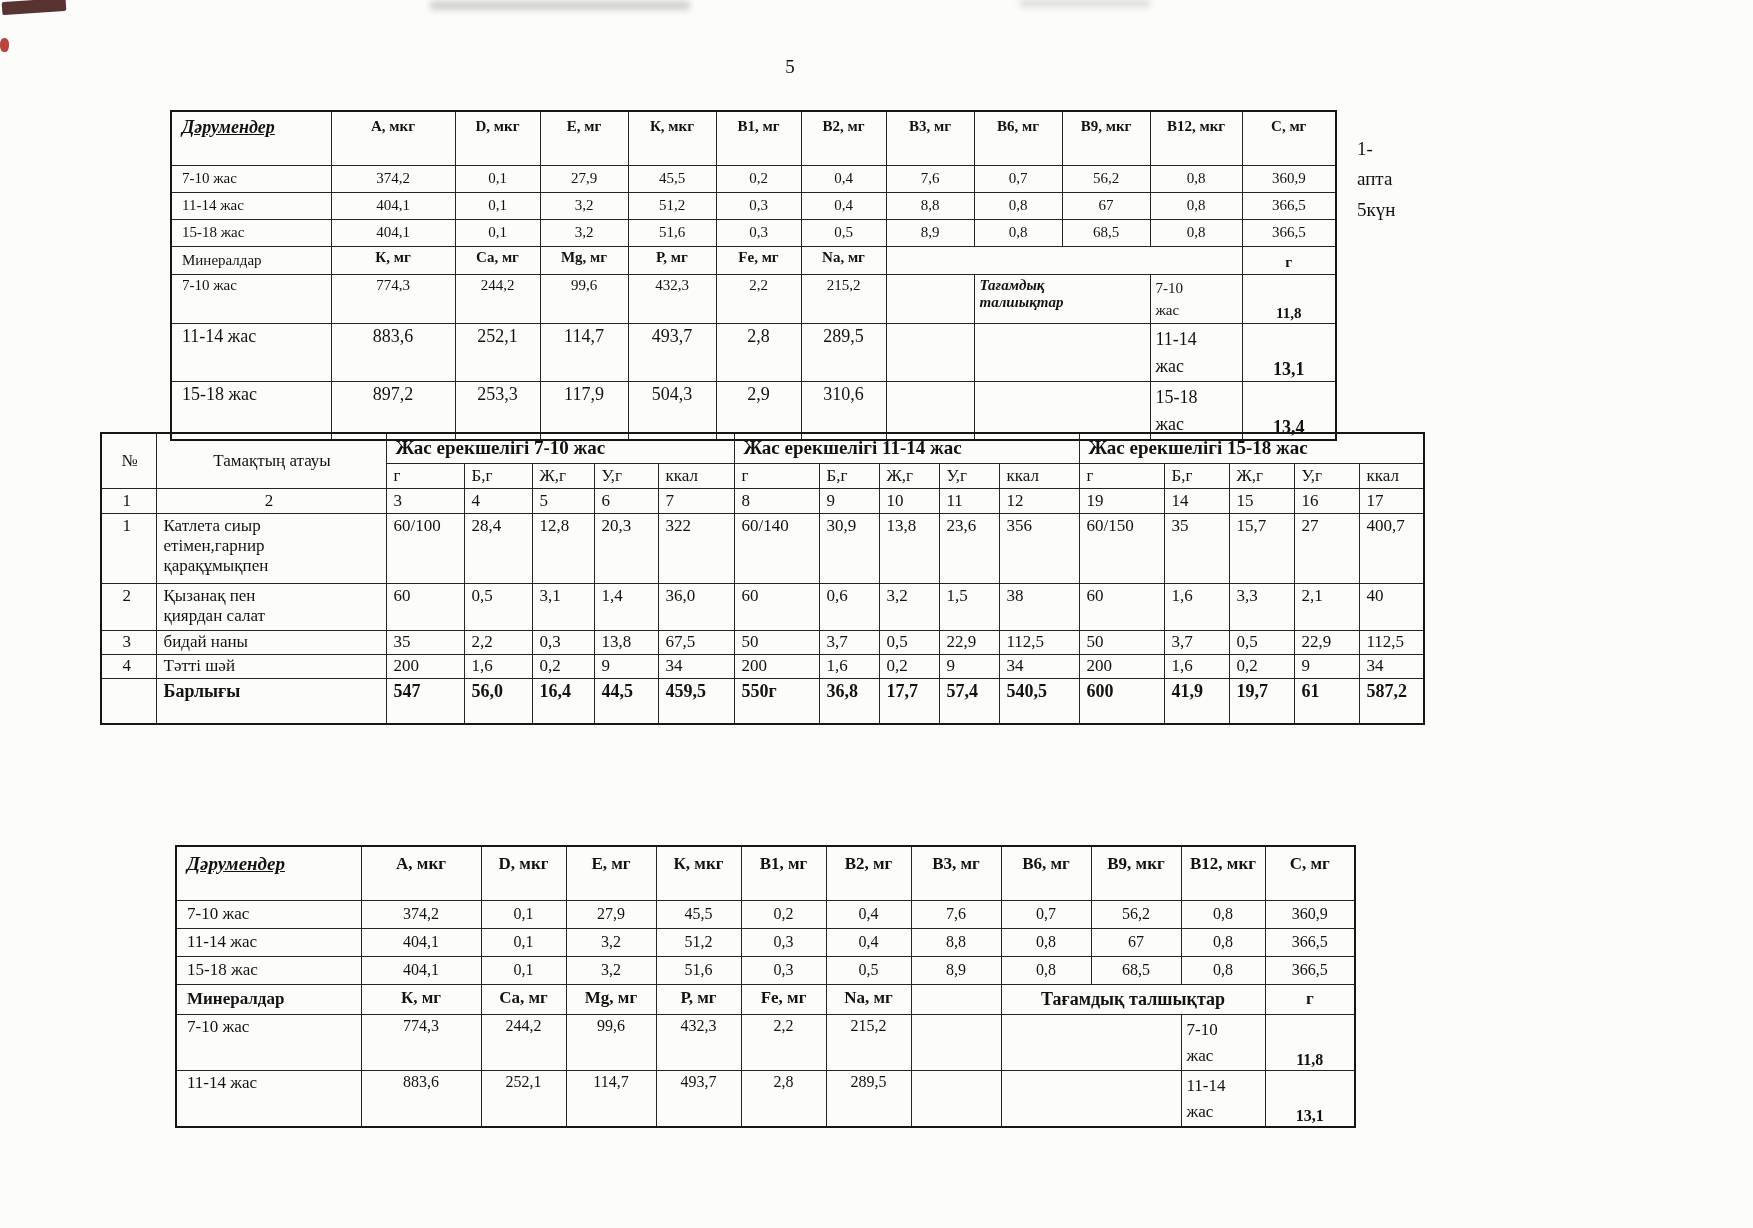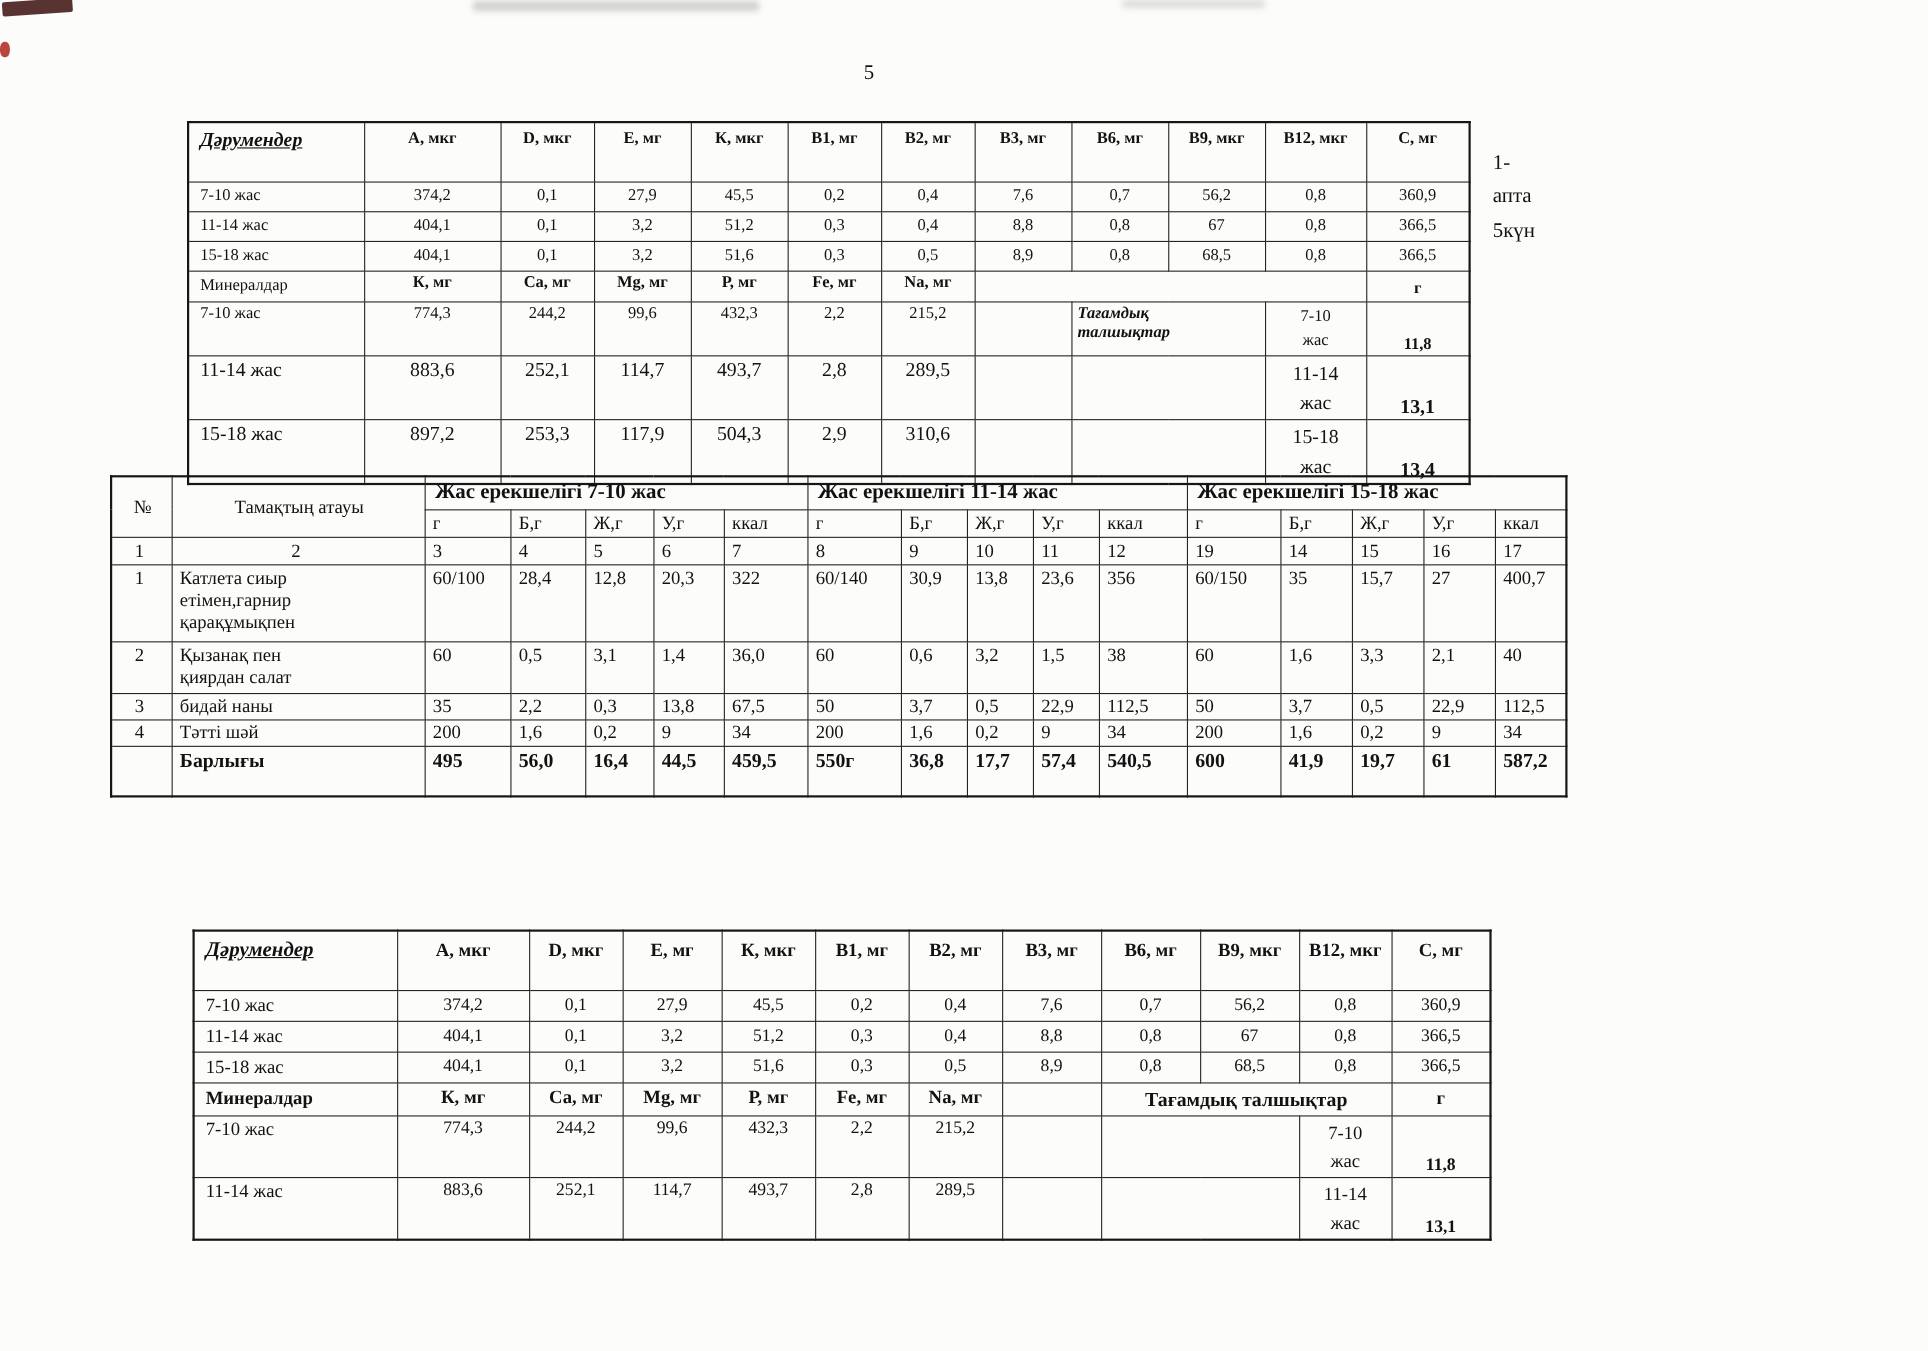--- a/index.html
+++ b/index.html
@@ -20,21 +20,21 @@
   .empty{background:transparent;}
   .ln{display:block;}
   
   .t-top{left:170px;top:110px;}
   .t-top td{font-size:15px;}
   .t-top .ch{font-weight:bold;text-align:center;vertical-align:top;padding-top:6px;}
   .t-top .du{font-weight:bold;font-style:italic;text-decoration:underline;font-size:18px;vertical-align:top;padding:5px 4px 0 10px;text-align:left;}
   .t-top .rl{text-align:left;padding-left:10px;}
   .t-top .big td{font-size:18px;}
   .fib{font-weight:bold;font-style:italic;font-size:15px;text-align:left;padding-left:10px;padding-top:6px;}
-  .age{text-align:center;font-size:16px;line-height:1.5;margin-left:12px;}
+  .age{text-align:left;font-size:16px;line-height:1.5;margin-left:12px;}
   .fv{vertical-align:bottom !important;text-align:center;padding-bottom:4px;font-weight:bold;}
   
   .t-menu{left:100px;top:432px;}
   .t-menu td{font-size:17px;text-align:left;padding-left:7px;}
   .t-menu .gh{font-weight:bold;font-size:19px;padding-left:9px;}
   .t-menu .hh{text-align:center;vertical-align:middle;font-size:17px;}
   .t-menu .no{text-align:center;padding-left:1px;}
   .t-menu .tot td{font-weight:bold;font-size:18px;}
   
   .t-bot{left:175px;top:845px;}
@@ -352,21 +352,21 @@
       <td>34</td>
       <td>200</td>
       <td>1,6</td>
       <td>0,2</td>
       <td>9</td>
       <td>34</td>
     </tr>
     <tr style="height:46px" class="vtop tot">
       <td class="empty"></td>
       <td>Барлығы</td>
-      <td>495</td>
+      <td>547</td>
       <td>56,0</td>
       <td>16,4</td>
       <td>44,5</td>
       <td>459,5</td>
       <td>550г</td>
       <td>36,8</td>
       <td>17,7</td>
       <td>57,4</td>
       <td>540,5</td>
       <td>600</td>

